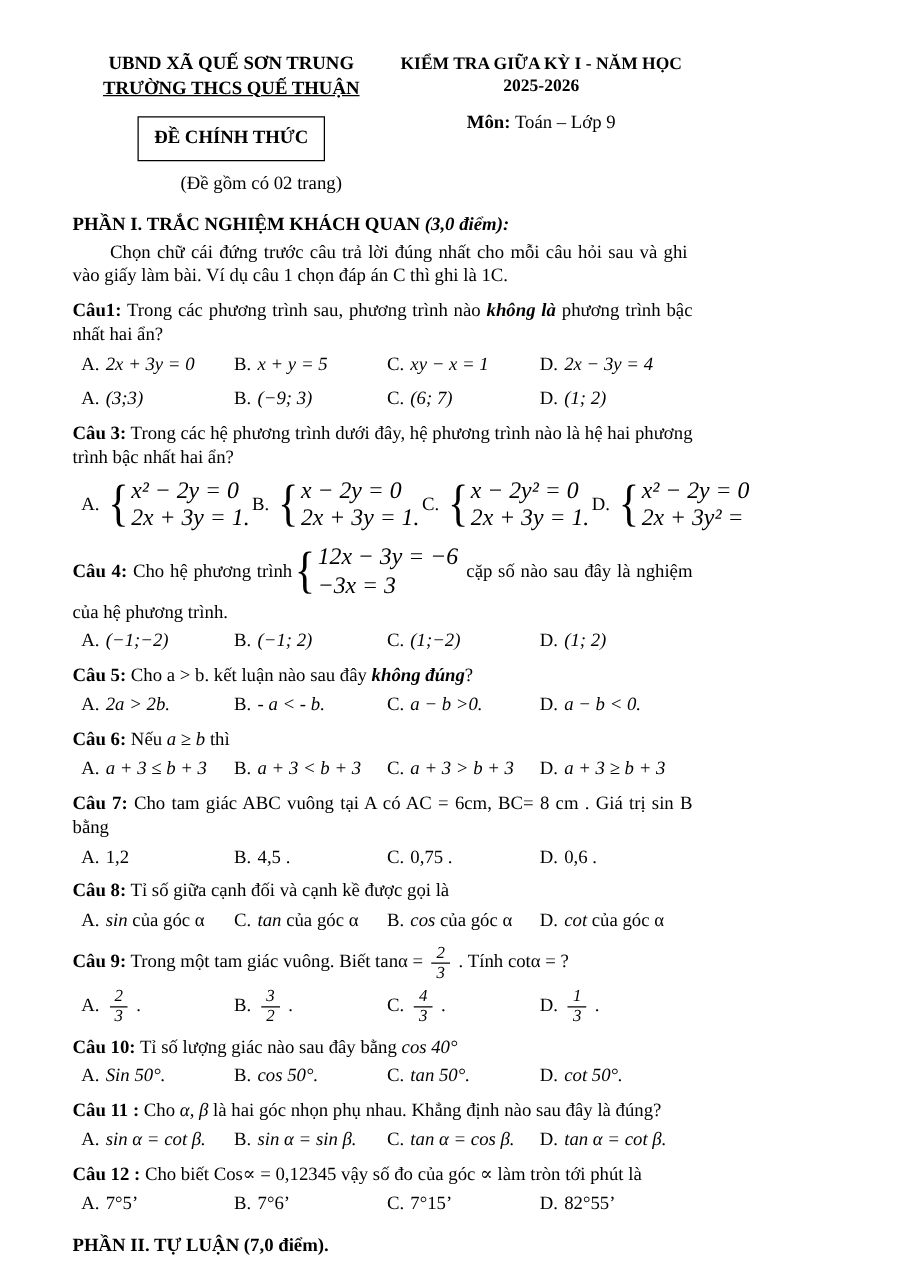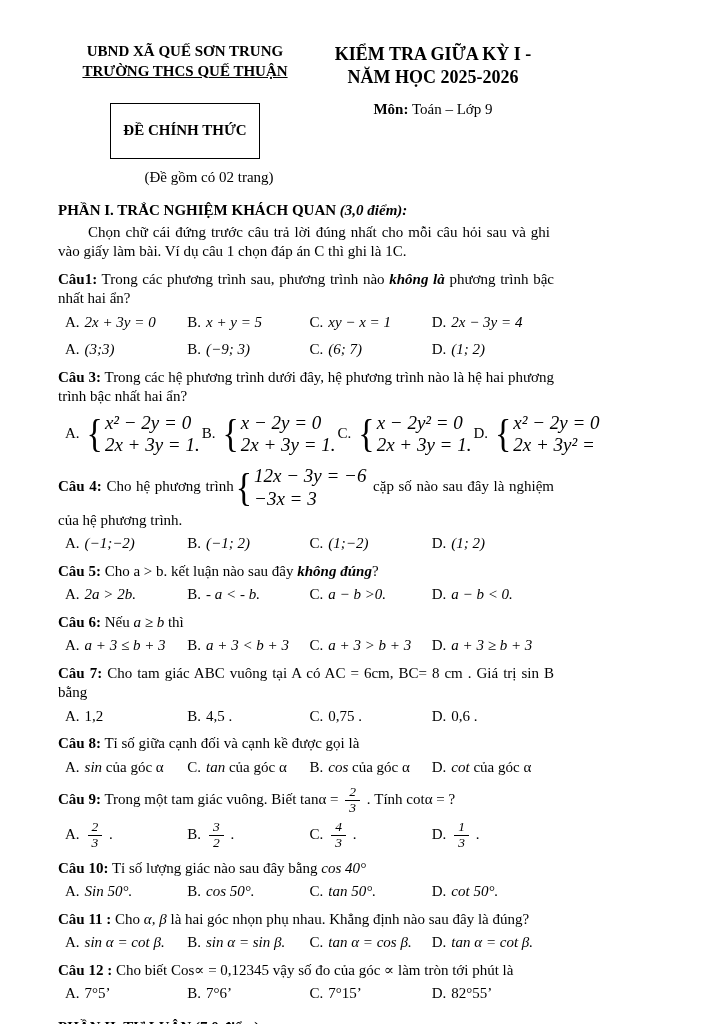--- a/index.html
+++ b/index.html
@@ -8,23 +8,23 @@
     padding:42px 46px 16px 58px;
     background:#ffffff; color:#000;
     font-family:"Liberation Serif","DejaVu Serif",serif;
     font-size:15px; line-height:1.3; overflow:hidden; position:relative;
   }
   
   .header { display:flex; }
   .header-left { width:254px; flex-shrink:0; text-align:center; }
   .org1 { font-weight:bold; }
   .org2 { font-weight:bold; text-decoration:underline; }
-  .official-box { display:inline-block; border:1.5px solid #000; padding:17px 12px; font-weight:bold; margin-top:22px; }
+  .official-box { display:inline-block; border:1.5px solid #000; padding:7px 12px; font-weight:bold; margin-top:12px; }
   .header-right { flex:1; text-align:center; padding-top:1px; }
-  .exam-title { font-weight:bold; font-size:18px; }
+  .exam-title { font-weight:bold; font-size:14px; }
   .subject-line { margin-top:10px; }
   .time-line { margin-top:8px; }
   .bold { font-weight:bold; }
   .ital { font-style:italic; }
   .pages-note { margin:9px 0 12px 46px; width:210px; text-align:center; }
   
   .part-heading { font-weight:bold; margin-top:14px; }
   .part-heading .pts { font-style:italic; }
   .instructions { margin:2px 4px 0 0; text-indent:30px; text-align:justify; }
   

